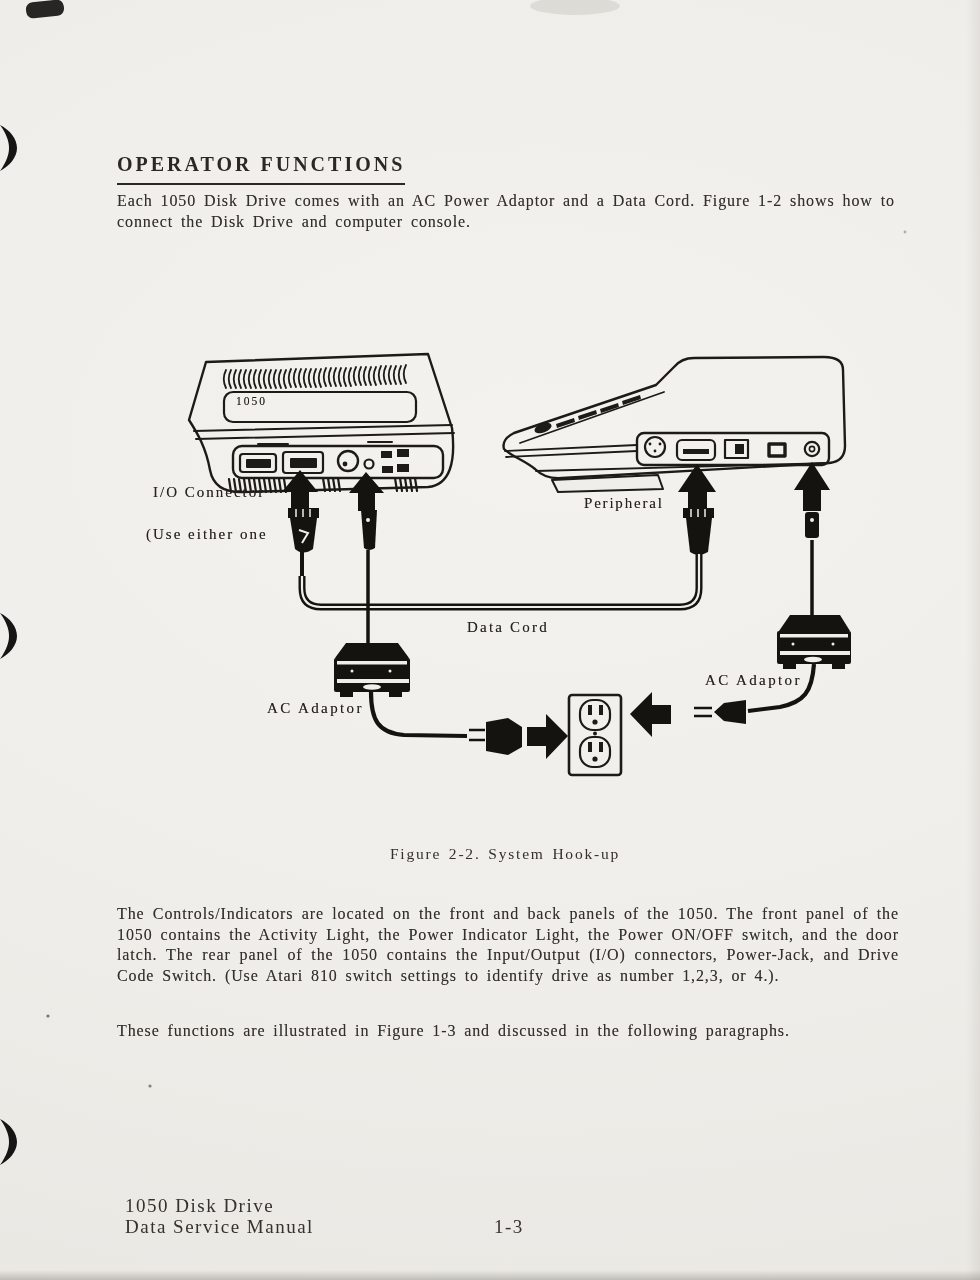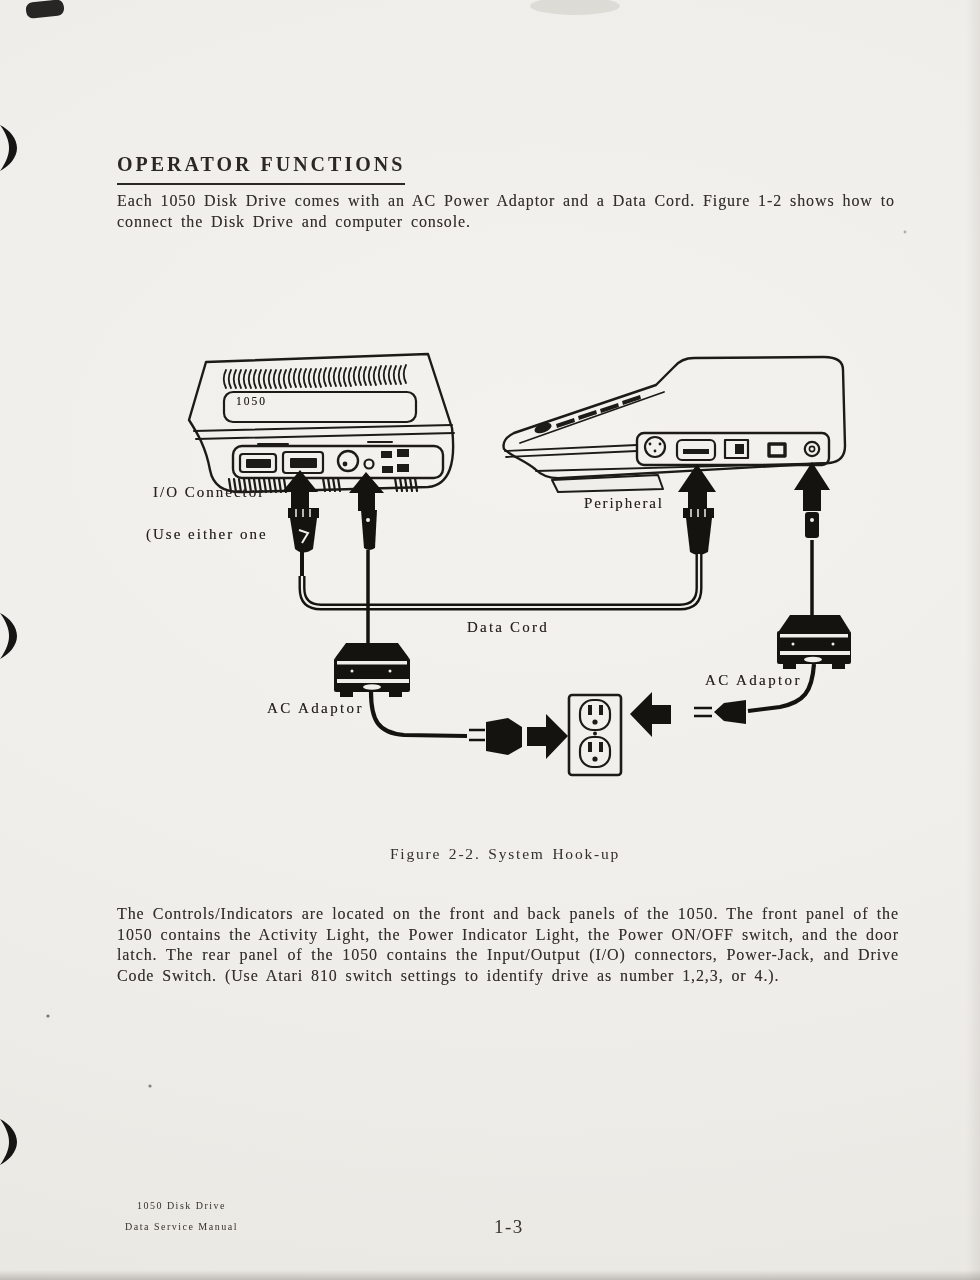--- a/index.html
+++ b/index.html
@@ -41,21 +41,21 @@
     text-shadow:0 0 .6px rgba(50,46,40,.5);
     white-space:nowrap;
   }
   .lbl-io1{left:153px;top:484px;text-align:center;}
   .lbl-io2{left:146px;top:526px;}
   .lbl-peripheral{left:584px;top:495px;letter-spacing:1.8px;}
   .lbl-datacord{left:467px;top:583px;letter-spacing:2.2px;margin-top:36px;}
   .lbl-ac-left{left:267px;top:700px;letter-spacing:2.4px;}
   .lbl-ac-right{left:705px;top:672px;letter-spacing:2.4px;}
   .lbl-model{left:236px;top:395px;font-size:11.5px;letter-spacing:2px;}
-  .footer-block{left:125px;top:1195px;font-size:10px;line-height:21px;letter-spacing:1.5px;color:#35322d;text-align:center;}
+  .footer-block{left:125px;top:1195px;font-size:19px;line-height:21px;letter-spacing:1.5px;color:#35322d;}
   .page-num{left:494px;top:1216px;font-size:19px;letter-spacing:1.5px;color:#35322d;}
   svg.fig{position:absolute;left:0;top:0;z-index:1;pointer-events:none;}
 </style>
 </head>
 <body>
 
 <div class="page">
 
   <svg class="fig" width="980" height="1280" viewBox="0 0 980 1280">
     <defs>
@@ -229,20 +229,21 @@
   <div class="txt diagram-label lbl-io1">I/O Connector</div>
   <div class="txt diagram-label lbl-io2">(Use either one</div>
   <div class="txt diagram-label lbl-peripheral">Peripheral</div>
   <div class="txt diagram-label lbl-datacord">Data Cord</div>
   <div class="txt diagram-label lbl-ac-left">AC Adaptor</div>
   <div class="txt diagram-label lbl-ac-right">AC Adaptor</div>
 
   <div class="txt caption">Figure 2-2. System Hook-up</div>
 
   <div class="txt para p-controls">The Controls/Indicators are located on the front and back panels of the 1050.  The front panel of the 1050 contains the Activity Light, the Power Indicator Light, the Power ON/OFF switch, and the door latch.   The rear panel of the 1050 contains the Input/Output (I/O) connectors, Power-Jack, and Drive Code Switch.  (Use Atari 810 switch settings to identify drive as number 1,2,3, or 4.).</div>
+  <div class="txt para p-functions">These functions are illustrated in Figure 1-3 and discussed in the following paragraphs.</div>
 
   <div class="txt footer-block">
     <div>1050 Disk Drive</div>
     <div>Data Service Manual</div>
   </div>
   <div class="txt page-num">1-3</div>
 
   <div class="edge-right"></div>
   <div class="edge-bottom"></div>
 </div>

